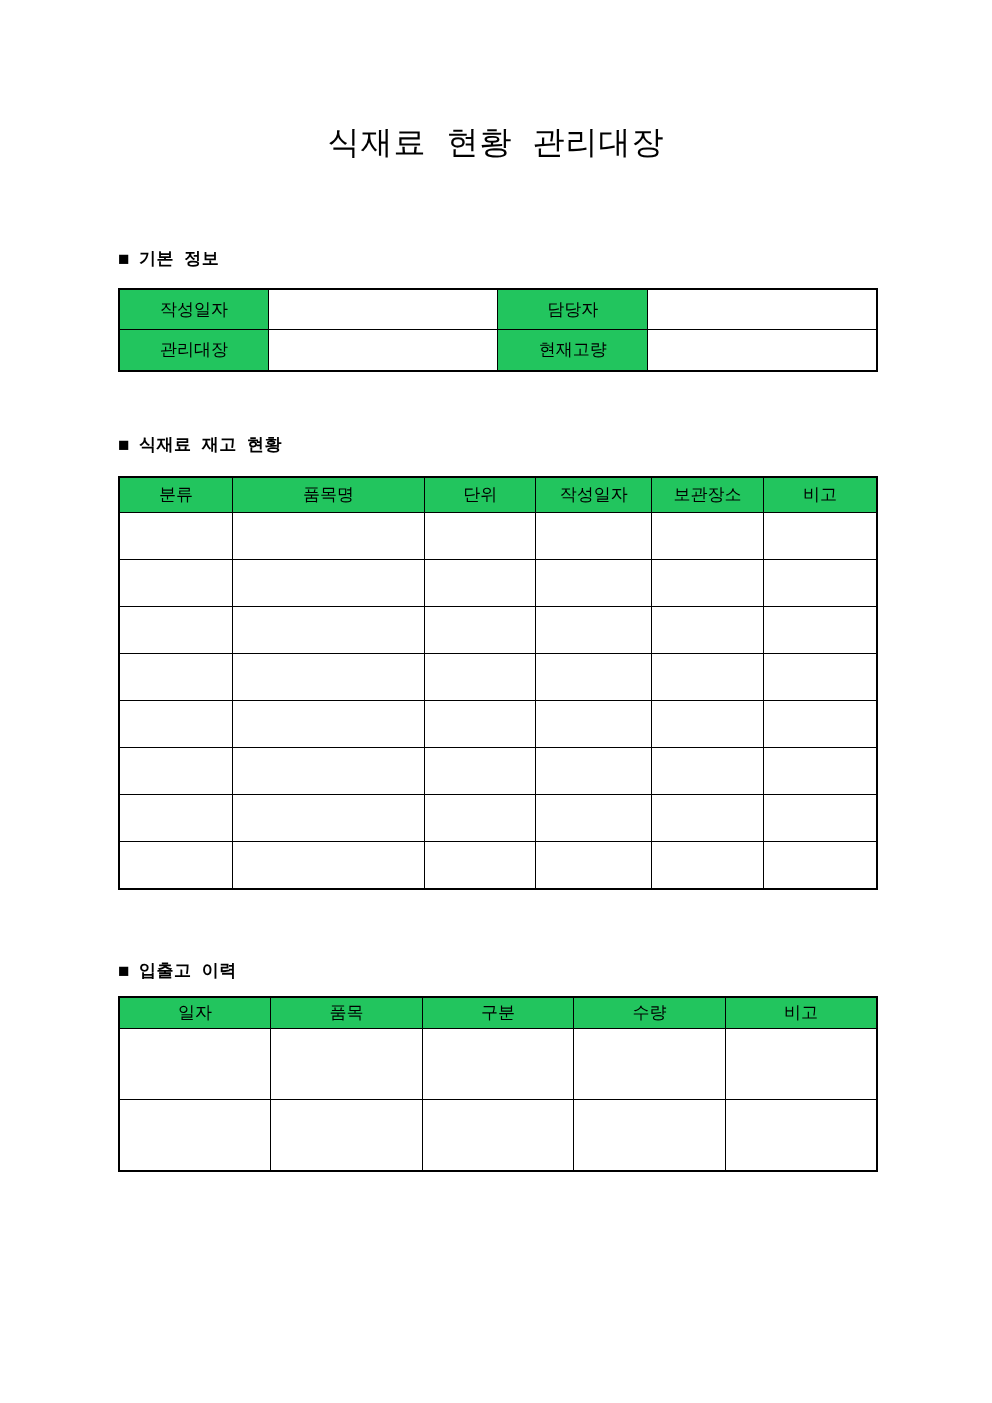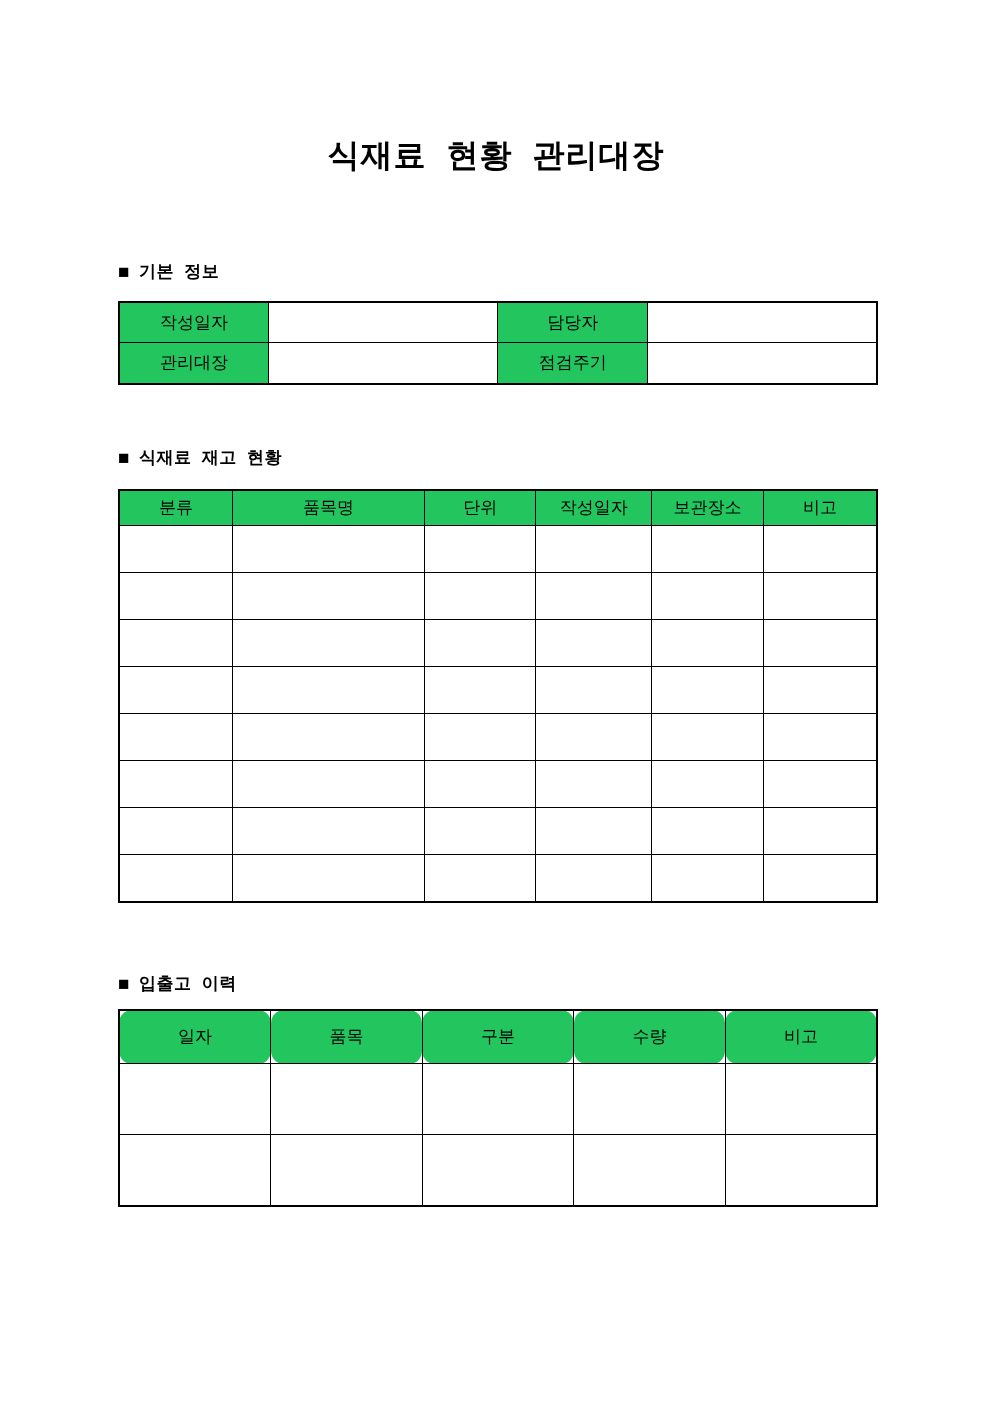--- a/index.html
+++ b/index.html
@@ -14,25 +14,25 @@
     width: 992px;
     height: 1403px;
     overflow: hidden;
   }
   .page {
     width: 992px;
     height: 1403px;
     background: #ffffff;
   }
   .page-title {
-    margin: 13px;
+    margin: 0;
     padding-top: 122px;
     text-align: center;
     font-size: 32px;
-    font-weight: bold;
+    font-weight: normal;
     letter-spacing: 1px;
     word-spacing: 10px;
     line-height: 1.3;
   }
   .content {
     margin-left: 118px;
     width: 760px;
   }
   .section-heading {
     font-size: 17px;
@@ -84,21 +84,21 @@
   .inventory-table th { height: 36px; margin-left: 32px; }
   .inventory-table td { height: 47px; }
   .inv-col-1 { width: 15.0%; }
   .inv-col-2 { width: 25.3%; }
   .inv-col-3 { width: 14.7%; }
   .inv-col-4 { width: 15.3%; }
   .inv-col-5 { width: 14.7%; }
   .inv-col-6 { width: 15.0%; }
 
   .history-table { margin-top: 14px; }
-  .history-table th { height: 54px; border-radius: 13px; }
+  .history-table th { height: 32px; }
   .history-table td { height: 71px; }
   .his-col { width: 20%; }
 </style>
 </head>
 <body>
 
 <div class="page">
 
   <h1 class="page-title">식재료 현황 관리대장</h1>
 
@@ -119,21 +119,21 @@
       <tbody>
         <tr>
           <td class="label-cell">작성일자</td>
           <td class="value-cell"></td>
           <td class="label-cell">담당자</td>
           <td class="value-cell"></td>
         </tr>
         <tr>
           <td class="label-cell">관리대장</td>
           <td class="value-cell"></td>
-          <td class="label-cell">점검주기</td>
+          <td class="label-cell">현재고량</td>
           <td class="value-cell"></td>
         </tr>
       </tbody>
     </table>
 
     <div class="section-heading sec2-heading">
       <span class="bullet">■</span>
       <span>식재료 재고 현황</span>
     </div>
 

